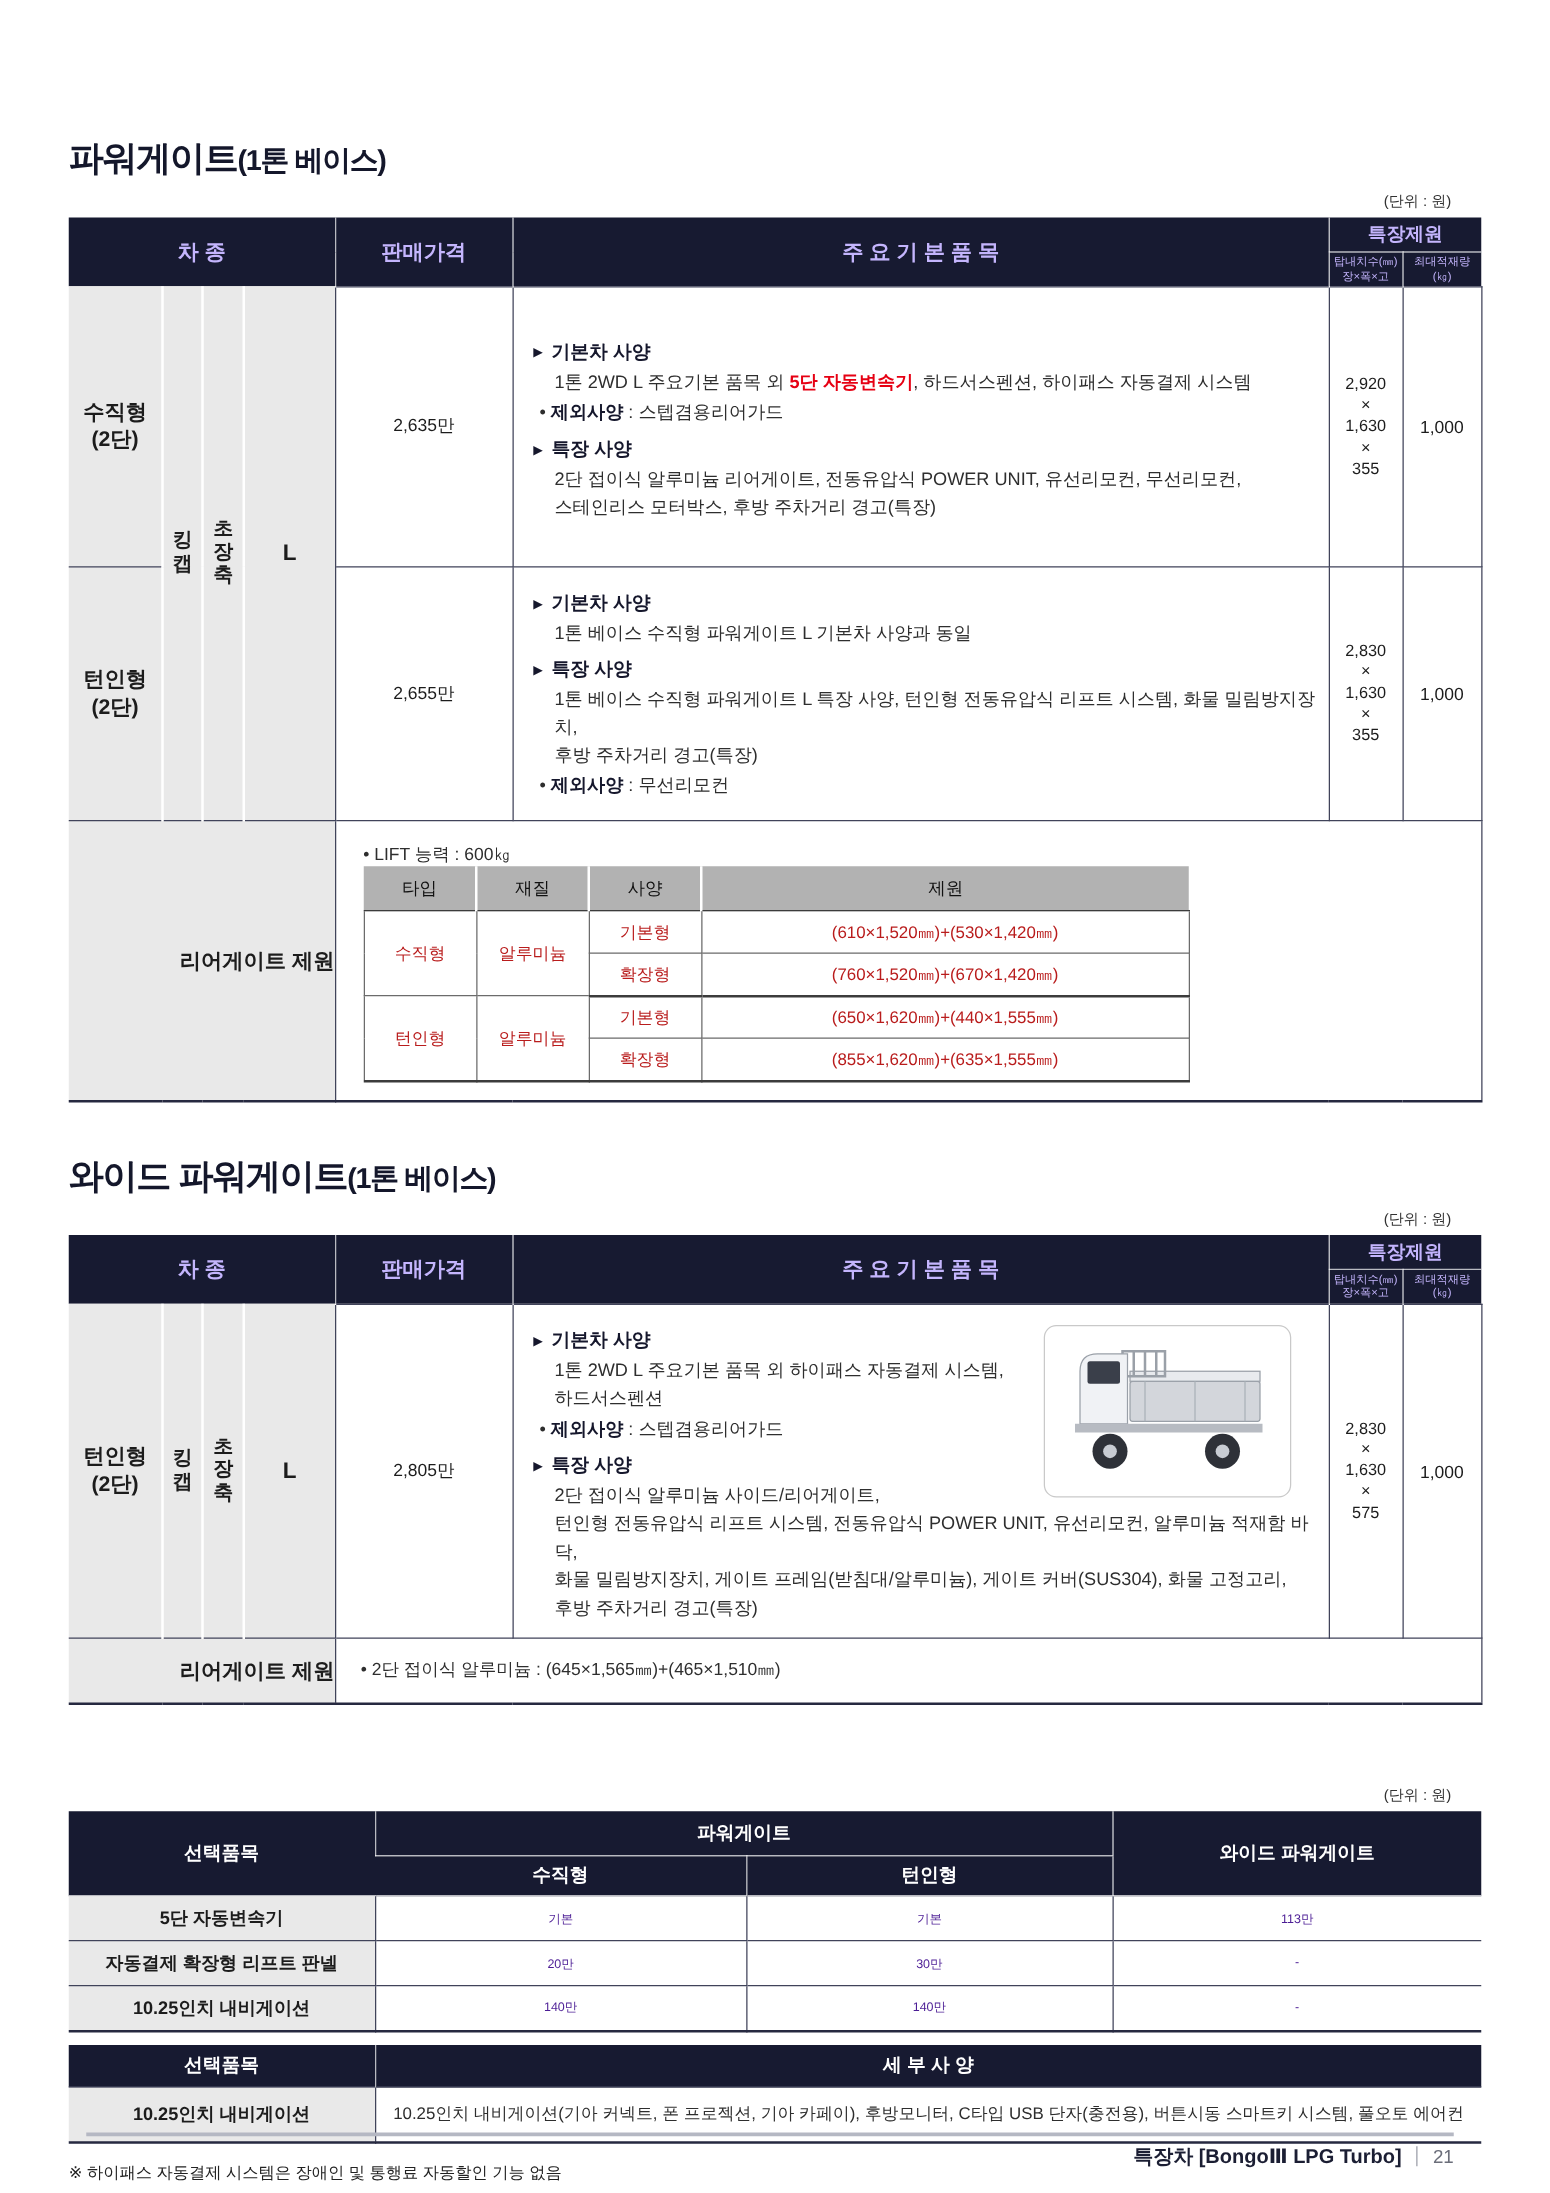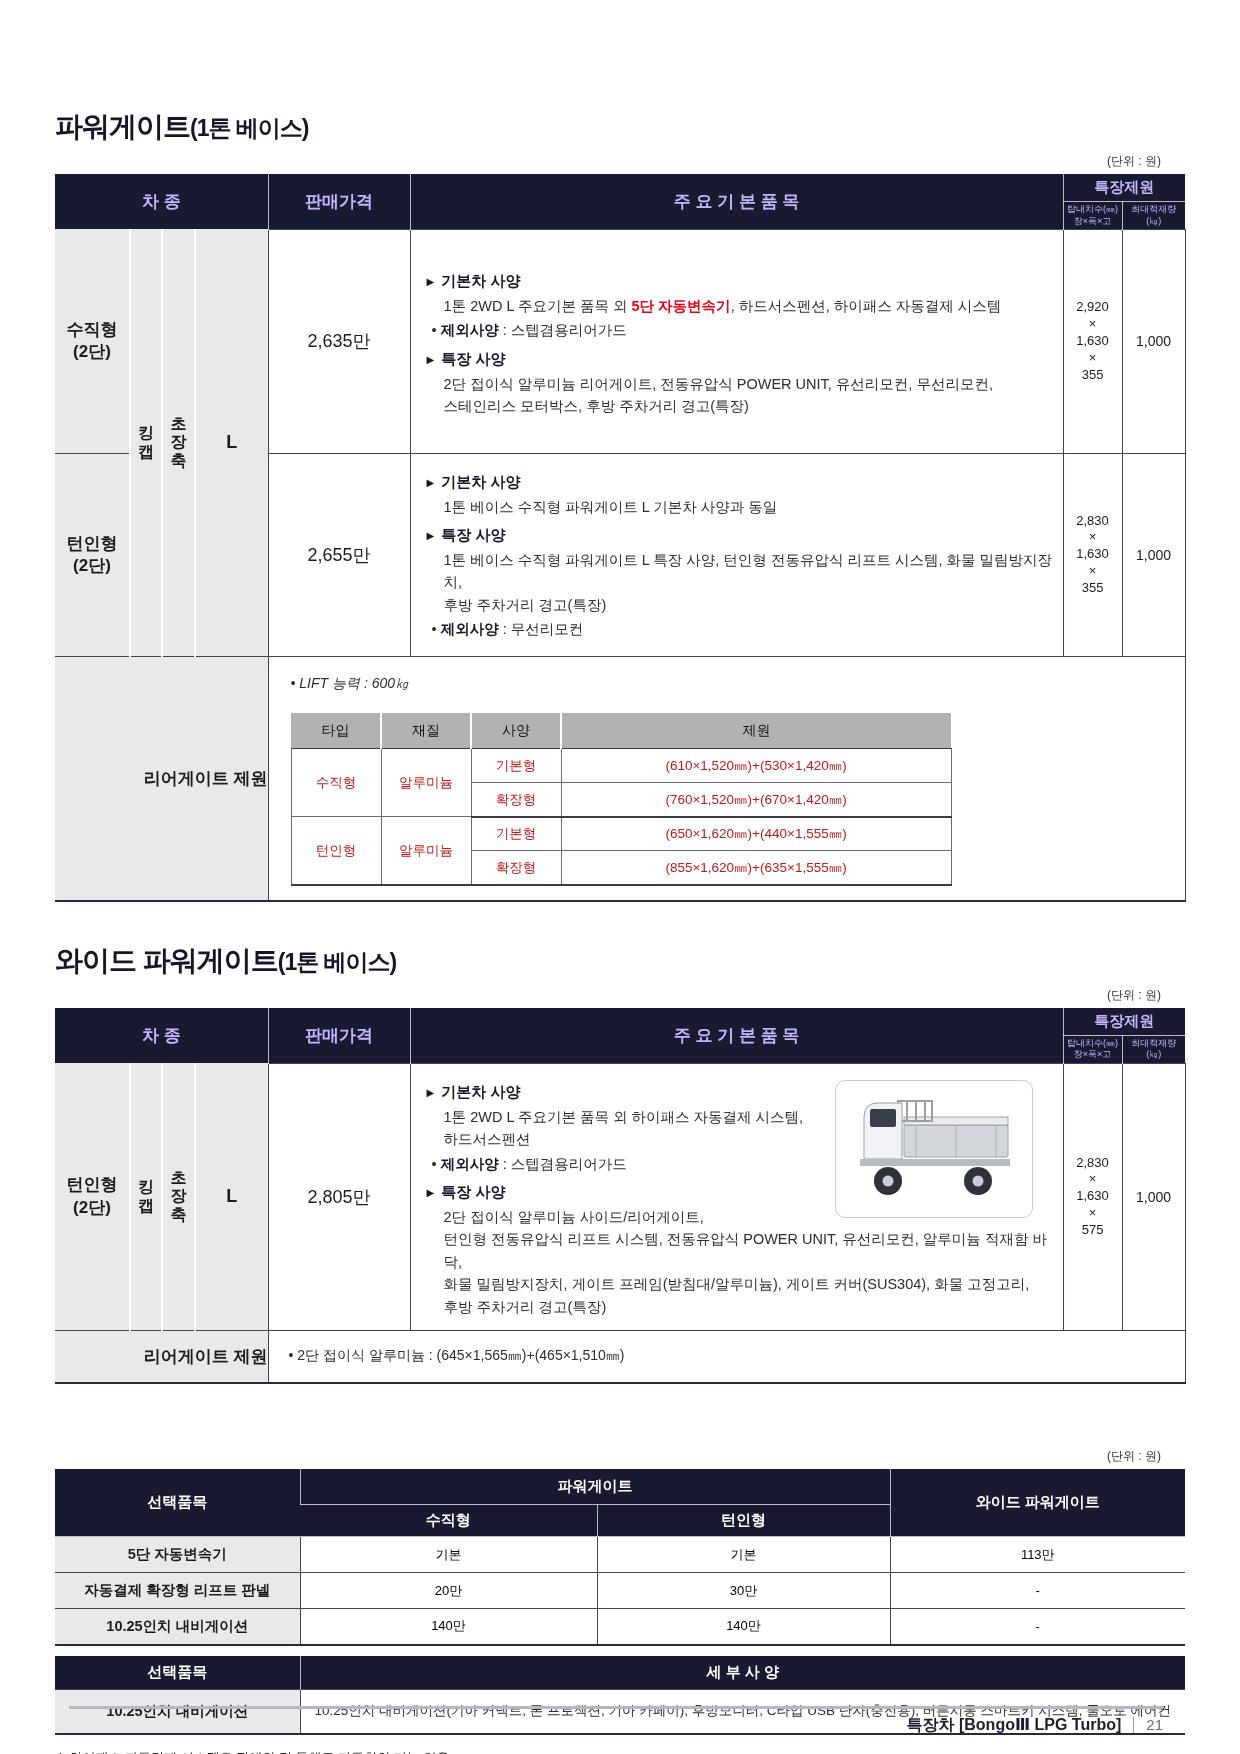--- a/index.html
+++ b/index.html
@@ -22,56 +22,56 @@
   td.hsub { text-align:center; font-size:9px; line-height:1.25; border-left:1px solid rgba(255,255,255,.7); white-space:pre-line; padding:2px 0; }
   td.hsub:first-child,_x{}
   tr.hrow1 { height:28px; } tr.hrow2 { height:24px; }
 
   td.gray { background:#e9e9e9; text-align:center; font-weight:bold; color:#1c1c1c; }
   td.gw { border-right:2px solid #ffffff; }
   td.typecell { font-size:17px; line-height:1.3; white-space:pre-line; }
   td.vert { font-size:16px; line-height:1.15; white-space:pre-line; }
   td.trimcell { font-size:18px; }
   td.dk-b { border-bottom:1px solid #40435a; }
-  td.pricecell { text-align:center; font-size:18px; color:#1c1c1c; border:1px solid #40435a; }
+  td.pricecell { text-align:center; font-size:14px; color:#1c1c1c; border:1px solid #40435a; }
   td.itemcell { border:1px solid #40435a; padding:12px 6px 12px 16px; vertical-align:middle; }
   td.dimcell { border:1px solid #40435a; text-align:center; font-size:13px; line-height:1.3; white-space:pre-line; color:#1c1c1c; }
   td.paycell { border:1px solid #40435a; text-align:center; font-size:14px; color:#1c1c1c; }
   td.rearlabel { background:#e9e9e9; text-align:right; font-weight:bold; font-size:17px; color:#1c1c1c; border-top:1px solid #40435a; }
   td.rearbody { border:1px solid #40435a; padding:14px 10px 14px 20px; vertical-align:top; }
 
   .spec-h { font-weight:bold; font-size:15px; color:#15172c; margin:7px 0 4px 0; }
   .spec-h .arrow { font-size:10px; margin-right:7px; position:relative; top:-1px; }
   .spec-line { padding-left:17px; font-size:14.5px; line-height:1.55; color:#2e2e2e; white-space:pre-line; }
   .spec-ex { padding-left:5px; font-size:14.5px; line-height:1.6; color:#2e2e2e; margin:2px 0; }
   .spec-ex .blt { margin-right:4px; }
   .spec-ex b { color:#15172c; }
   .red { color:#e60013; font-weight:bold; }
 
   
-  .lift-line { font-size:14px; color:#2e2e2e; margin:4px 0 20px 2px;font-style:italic; }
+  .lift-line { font-size:14px; color:#2e2e2e; margin:4px 0 0 2px; }
   table.sub { border-collapse:collapse; table-layout:fixed; width:660px; margin-left:2px; border-bottom:2px solid #3c3c3c; }
   table.sub td { text-align:center; font-size:13.5px; color:#b91c1c; height:34px; }
   table.sub td.sh { background:#b2b2b2; color:#111; font-size:14px; border-left:2px solid #fff; border-bottom:1px solid #3c3c3c; height:36px; }
   table.sub td.sh:first-child { border-left:none; }
   table.sub td.sb { border:1px solid #6b6b6b; }
   table.sub tr.groupend td { border-bottom:2px solid #3c3c3c; }
   .rear-single { font-size:14px; color:#2e2e2e; }
 
   
   .truckbox { float:right; width:198px; height:138px; border:1px solid #c9c9c9; border-radius:10px; margin:4px 24px 6px 14px; display:flex; align-items:center; justify-content:center; background:#fff; }
 
   
   table.opt { border-collapse:collapse; table-layout:fixed; width:1130px; border-bottom:2px solid #262940; }
   table.opt td { text-align:center; vertical-align:middle; }
   table.opt td.oh { background:#171a31; color:#fff; font-weight:bold; font-size:15px; border-left:1px solid rgba(255,255,255,.7); border-bottom:1px solid rgba(255,255,255,.7); }
   table.opt td.oh:first-child { border-left:none; }
   table.opt tr.ohr1 { height:36px; } table.opt tr.ohr2 { height:32px; }
   table.opt td.olabel { background:#e9e9e9; font-weight:bold; font-size:14.5px; color:#1c1c1c; border:1px solid #40435a; border-left:none; height:36px; }
-  table.opt td.oval { font-size:13px; color:#000000; border:1px solid #40435a; border-right-width:0; }
+  table.opt td.oval { font-size:10px; color:#4c1d95; border:1px solid #40435a; border-right-width:0; }
   table.opt td.oval:last-child { border-right-width:1px; border-right:none; }
 
   table.det { border-collapse:collapse; table-layout:fixed; width:1130px; margin-top:10px; border-bottom:2px solid #262940; }
   table.det td.dh { background:#171a31; color:#fff; font-weight:bold; font-size:15px; text-align:center; height:34px; border-left:1px solid rgba(255,255,255,.7); }
   table.det td.dh:first-child { border-left:none; }
   table.det td.dlabel { background:#e9e9e9; font-weight:bold; font-size:14.5px; color:#1c1c1c; text-align:center; height:44px; border-top:1px solid #40435a; border-right:1px solid #40435a; }
   table.det td.dspec { font-size:13.5px; color:#2e2e2e; text-align:left; padding-left:14px; border-top:1px solid #40435a; }
 
   .footnotes { margin-top:12px; font-size:13px; color:#222; line-height:1.75; }
 

